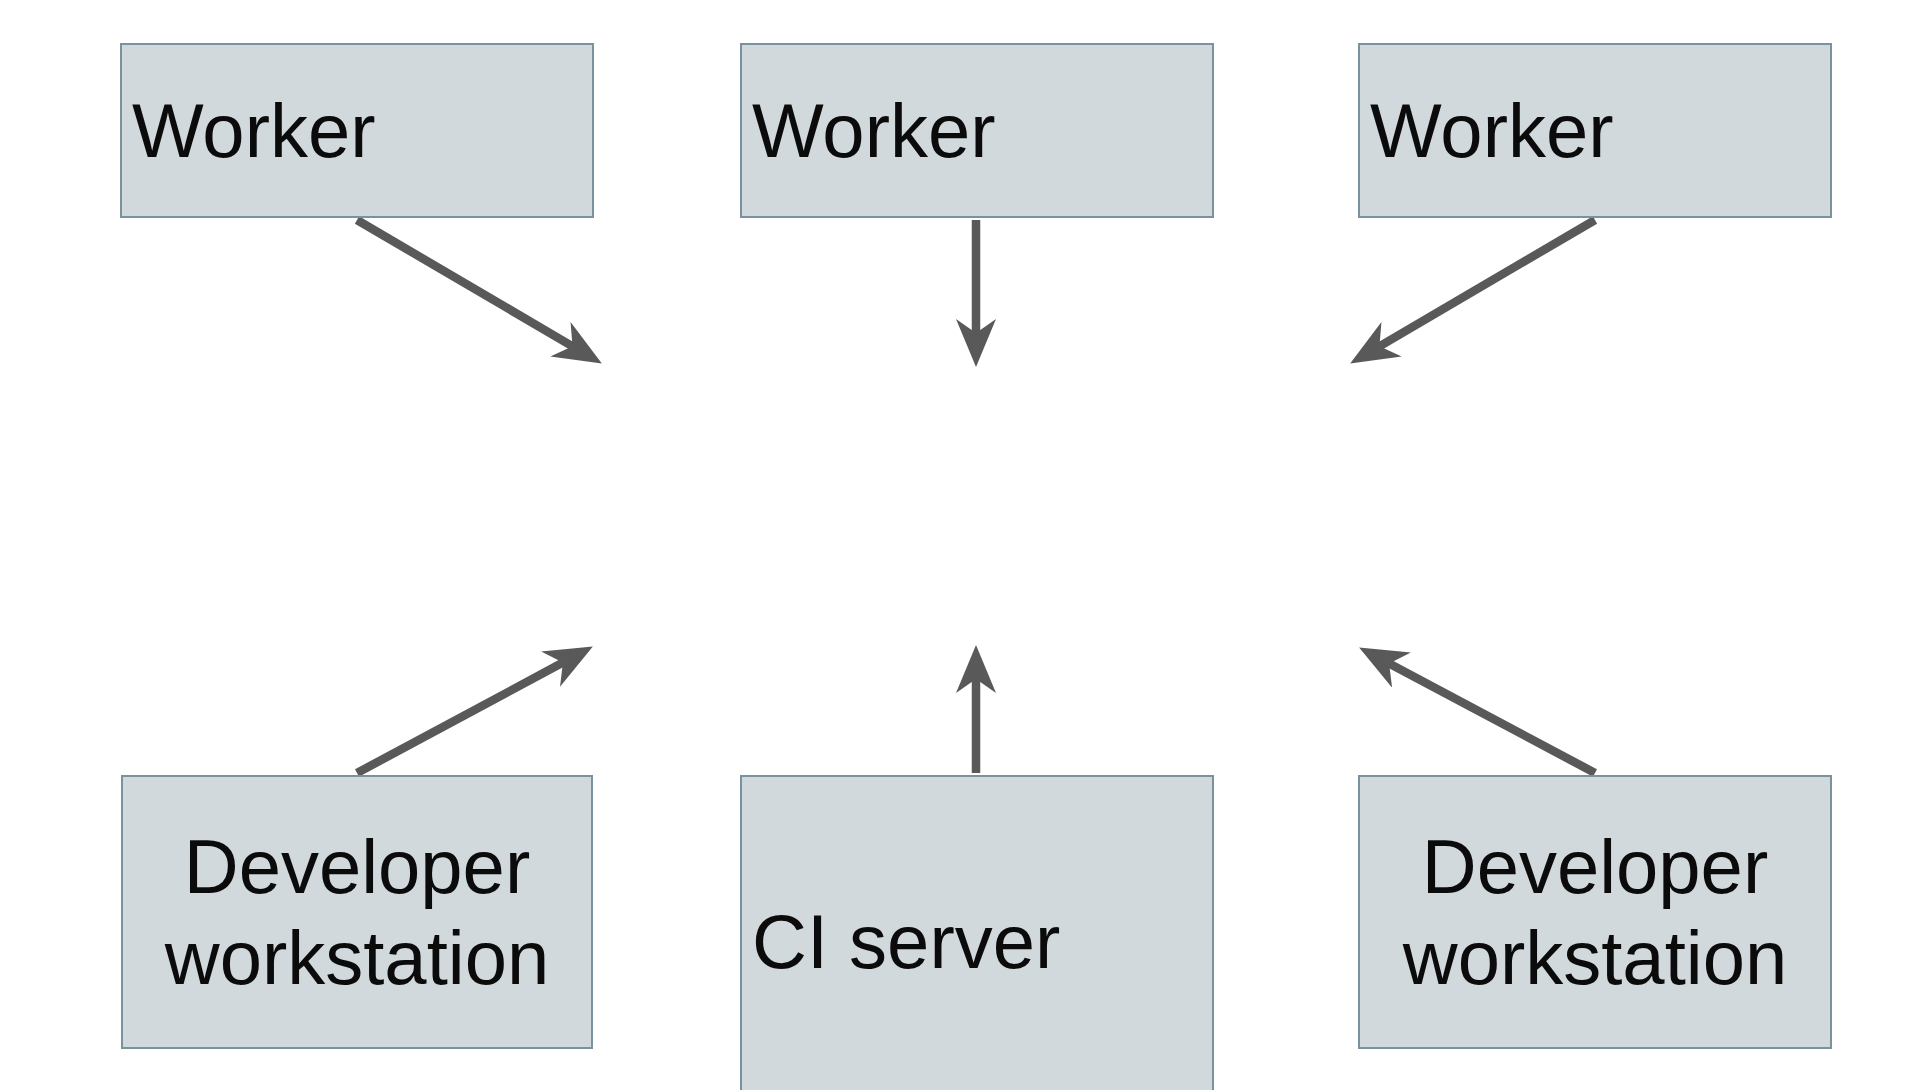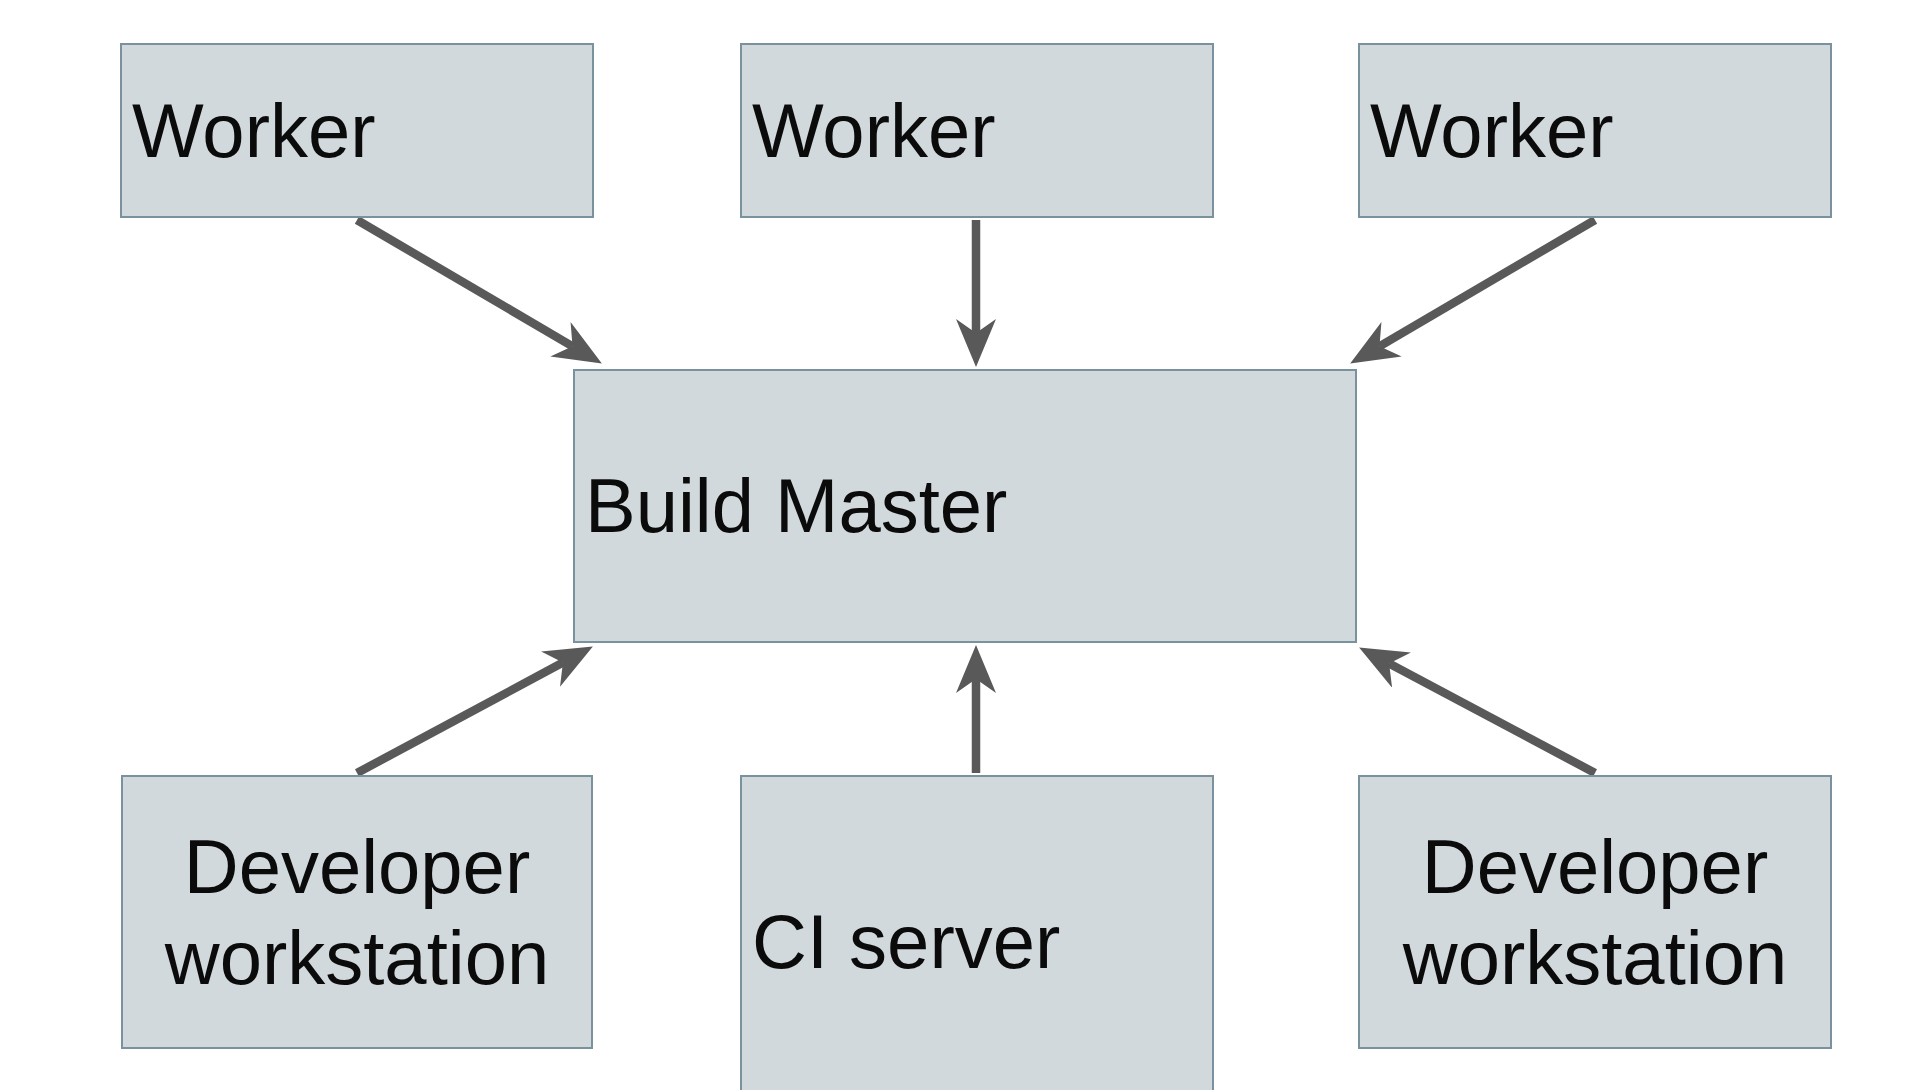--- a/index.html
+++ b/index.html
@@ -62,23 +62,20 @@
   </div>
 
   <div class="node worker-middle">
     <span>Worker</span>
   </div>
 
   <div class="node worker-right">
     <span>Worker</span>
   </div>
 
-  <div class="node build-master">
-    <span>Build Master</span>
-  </div>
 
   <div class="node dev-workstation-left">
     <span>Developer workstation</span>
   </div>
 
   <div class="node ci-server">
     <span>CI server</span>
   </div>
 
   <div class="node dev-workstation-right">

